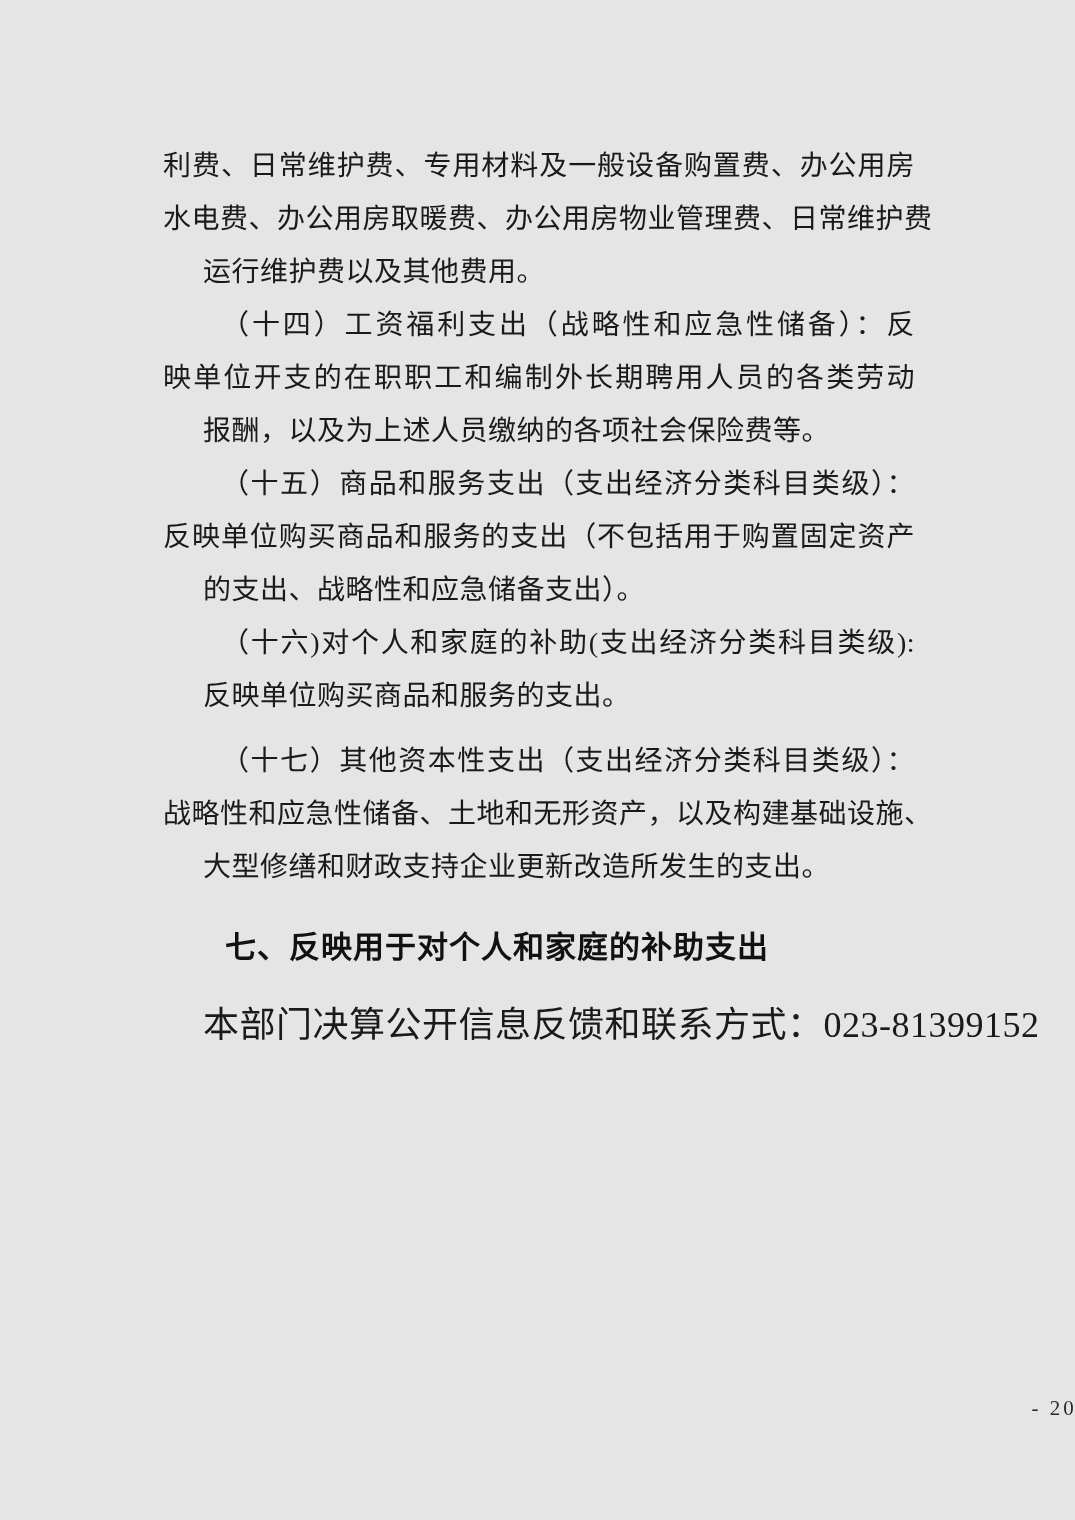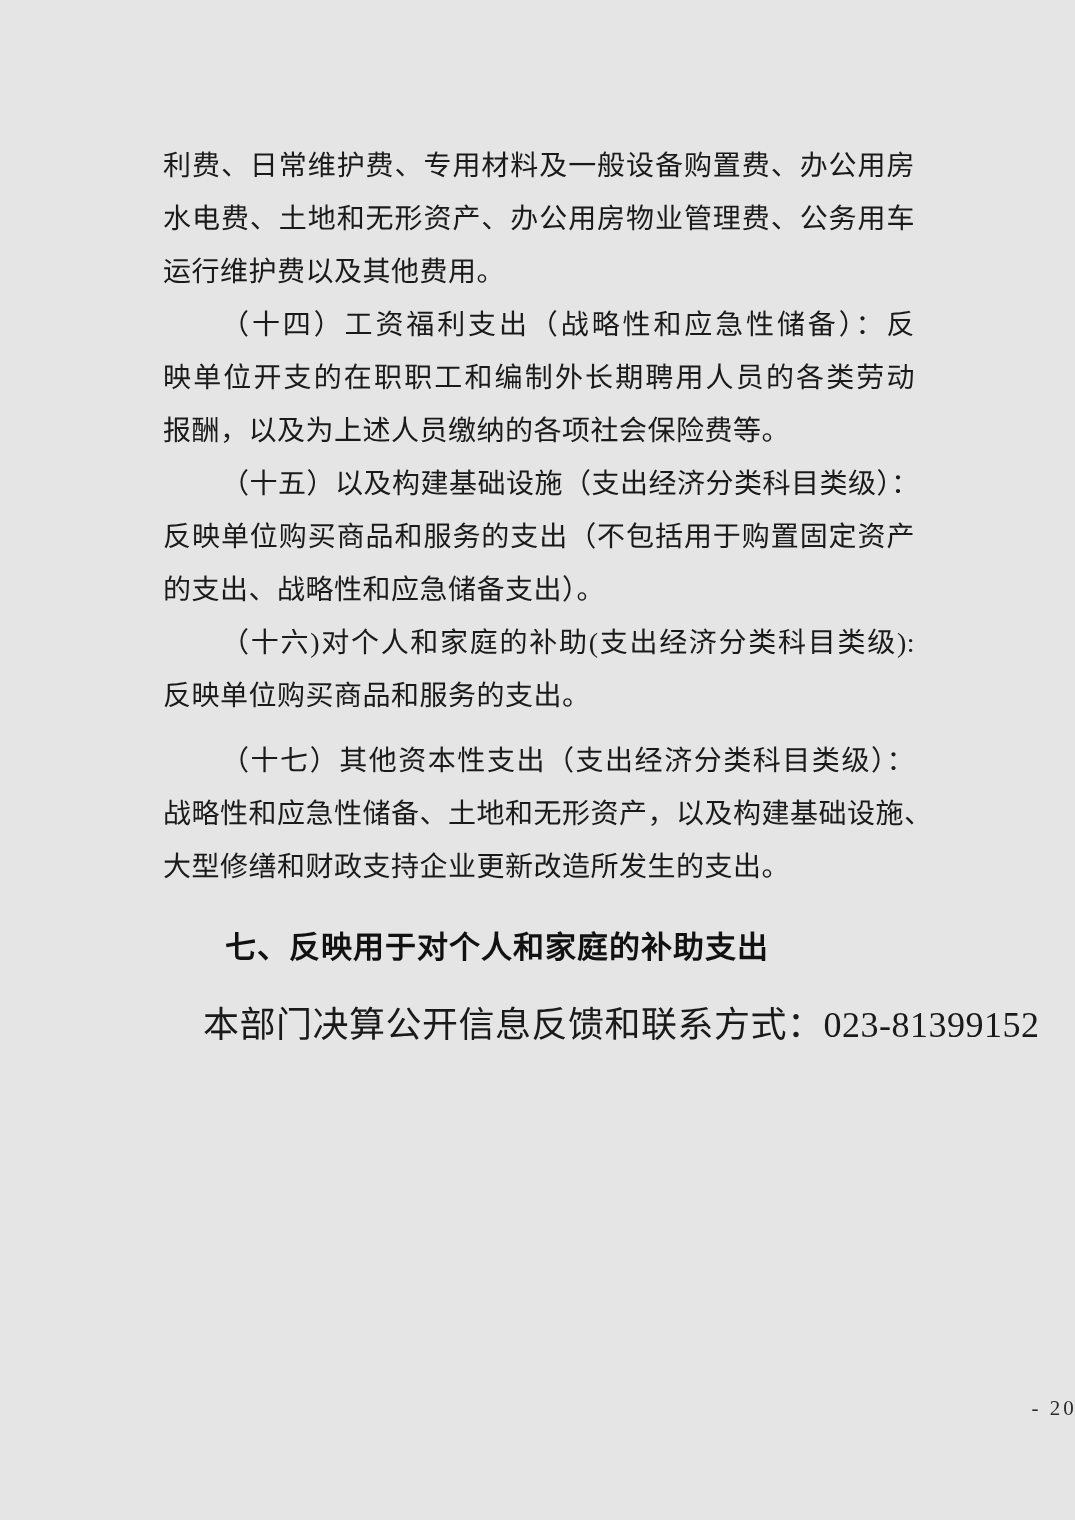--- a/index.html
+++ b/index.html
@@ -27,20 +27,21 @@
     font-size: 28px;
     line-height: 53px;
     height: 53px;
     text-align: justify;
     text-align-last: justify;
     white-space: nowrap;
     letter-spacing: 0.5px;
   }
   .line.e {            
     text-align-last: left;
+    margin-left: 40px;
   }
   .line.i {            
     padding-left: 58px;
   }
   .line.x {            
     margin-top: 12px;
   }
   .heading {
     margin: 28px 0 0 0;
     padding-left: 62px;
@@ -75,28 +76,28 @@
   }
 </style>
 </head>
 <body>
 
 <div class="page">
 
   <main class="doc-body">
 
     <div class="line">利费、日常维护费、专用材料及一般设备购置费、办公用房</div>
-    <div class="line">水电费、土地和无形资产、办公用房物业管理费、公务用车</div>
+    <div class="line">水电费、办公用房取暖费、办公用房物业管理费、日常维护费</div>
     <div class="line e">运行维护费以及其他费用。</div>
 
     <div class="line i">（十四）工资福利支出（战略性和应急性储备）：反</div>
     <div class="line">映单位开支的在职职工和编制外长期聘用人员的各类劳动</div>
     <div class="line e">报酬，以及为上述人员缴纳的各项社会保险费等。</div>
 
-    <div class="line i">（十五）以及构建基础设施（支出经济分类科目类级）：</div>
+    <div class="line i">（十五）商品和服务支出（支出经济分类科目类级）：</div>
     <div class="line">反映单位购买商品和服务的支出（不包括用于购置固定资产</div>
     <div class="line e">的支出、战略性和应急储备支出）。</div>
 
     <div class="line i">（十六)对个人和家庭的补助(支出经济分类科目类级):</div>
     <div class="line e">反映单位购买商品和服务的支出。</div>
 
     <div class="line i x">（十七）其他资本性支出（支出经济分类科目类级）：</div>
     <div class="line">战略性和应急性储备、土地和无形资产，以及构建基础设施、</div>
     <div class="line e">大型修缮和财政支持企业更新改造所发生的支出。</div>
 

